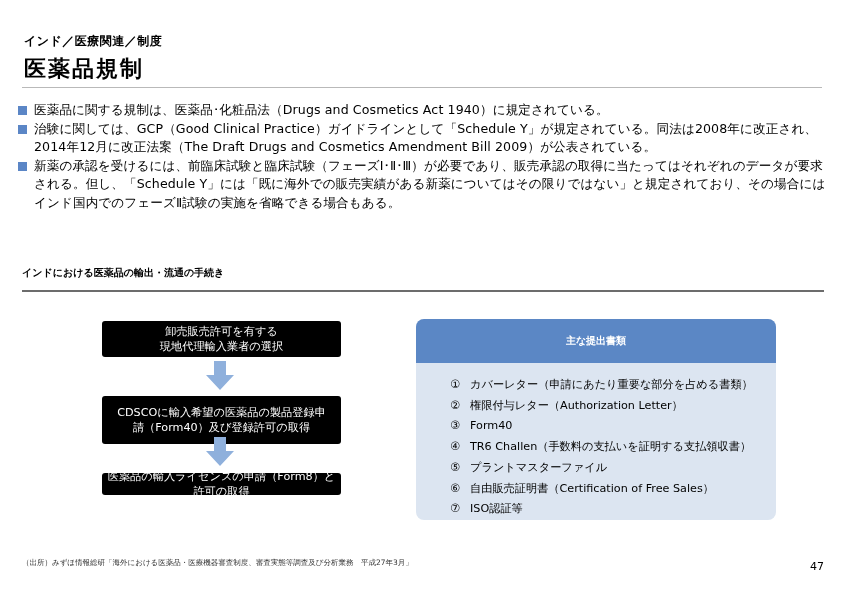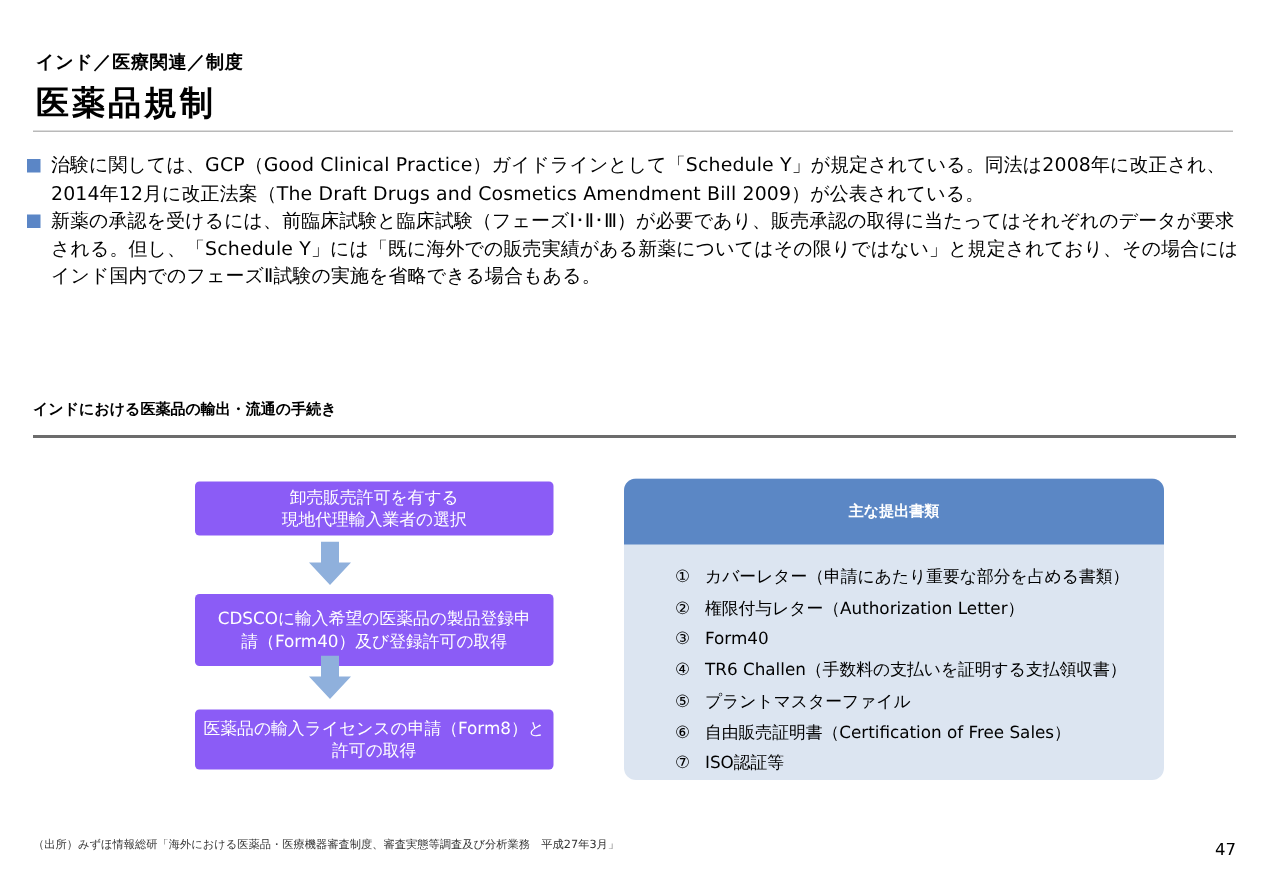--- a/index.html
+++ b/index.html
@@ -6,40 +6,44 @@
   html, body { width:842px; height:595px; background:#ffffff; overflow:hidden; }
   body { position:relative; font-family:"DejaVu Sans", "Liberation Sans", sans-serif; color:#000; }
   .breadcrumb { position:absolute; left:24px; top:33px; font-size:12px; font-weight:bold; letter-spacing:0.5px; }
   .page-title { position:absolute; left:24px; top:54px; font-size:22px; font-weight:bold; letter-spacing:2px; }
   .title-rule { position:absolute; left:22px; top:87px; width:800px; height:1px; background:#b9b9b9; }
   .bullets { position:absolute; left:18px; top:101px; width:810px; }
   .bullet { position:relative; padding-left:16px; font-size:12.6px; line-height:18.5px; letter-spacing:0.1px; }
   .bullet .sq { position:absolute; left:0; top:5px; width:9px; height:9px; background:#5b86c6; }
   .section-heading { position:absolute; left:22px; top:266px; font-size:10px; font-weight:bold; }
   .section-rule { position:absolute; left:22px; top:290px; width:802px; height:2px; background:#6c6c6c; }
-  .flow-box { position:absolute; left:102px; width:239px; background:#8b5cf6; color:#fff; border-radius:3px;
-              font-size:11.2px; line-height:15.5px; text-align:center; display:flex; align-items:center; justify-content:center;margin-left:28px; }
+  .flow-box { position:absolute; left:102px; width:239px; background:#000000; color:#fff; border-radius:3px;
+              font-size:11.2px; line-height:15.5px; text-align:center; display:flex; align-items:center; justify-content:center; }
   .flow-box span { display:block; }
   .arrow { position:absolute; left:205px; width:30px; height:30px; }
   .docs-panel { position:absolute; left:416px; top:319px; width:360px; height:201px; background:#dce5f1; border-radius:8px; overflow:hidden; }
   .docs-header { height:44px; background:#5b87c5; color:#fff; font-size:10px; font-weight:bold; display:flex; align-items:center; justify-content:center; }
   .docs-list { list-style:none; padding-left:34px; padding-top:12px; }
   .docs-list li { font-size:11.2px; line-height:20.7px; display:flex; }
   .docs-list .num { width:20px; }
   .source { position:absolute; left:22px; top:558px; font-size:7.5px; color:#333; }
   .page-number { position:absolute; right:18px; top:560px; font-size:11px; }
 </style>
 </head>
 <body>
 
 <div class="breadcrumb">インド／医療関連／制度</div>
 <div class="page-title">医薬品規制</div>
 <div class="title-rule"></div>
 
 <div class="bullets">
+  <div class="bullet">
+    <span class="sq"></span>
+    <span>医薬品に関する規制は、医薬品･化粧品法（Drugs and Cosmetics Act 1940）に規定されている。</span>
+  </div>
   <div class="bullet">
     <span class="sq"></span>
     <span>治験に関しては、GCP（Good Clinical Practice）ガイドラインとして「Schedule Y」が規定されている。同法は2008年に改正され、2014年12月に改正法案（The Draft Drugs and Cosmetics Amendment Bill 2009）が公表されている。</span>
   </div>
   <div class="bullet">
     <span class="sq"></span>
     <span>新薬の承認を受けるには、前臨床試験と臨床試験（フェーズⅠ･Ⅱ･Ⅲ）が必要であり、販売承認の取得に当たってはそれぞれのデータが要求される。但し、「Schedule Y」には「既に海外での販売実績がある新薬についてはその限りではない」と規定されており、その場合にはインド国内でのフェーズⅡ試験の実施を省略できる場合もある。</span>
   </div>
 </div>
 
@@ -57,21 +61,21 @@
 </svg>
 <div class="flow-box" style="top:396px;height:48px;">
   <div>
     <span>CDSCOに輸入希望の医薬品の製品登録申</span>
     <span>請（Form40）及び登録許可の取得</span>
   </div>
 </div>
 <svg class="arrow" style="top:437px;" viewBox="0 0 30 30">
   <polygon points="9,0 21,0 21,14 29,14 15,29 1,14 9,14" fill="#8fb0dc"></polygon>
 </svg>
-<div class="flow-box" style="top:473px;height:40px;">
+<div class="flow-box" style="top:473px;height:22px;">
   <div>
     <span>医薬品の輸入ライセンスの申請（Form8）と</span>
     <span>許可の取得</span>
   </div>
 </div>
 
 <div class="docs-panel">
   <div class="docs-header">主な提出書類</div>
   <ul class="docs-list">
     <li>

